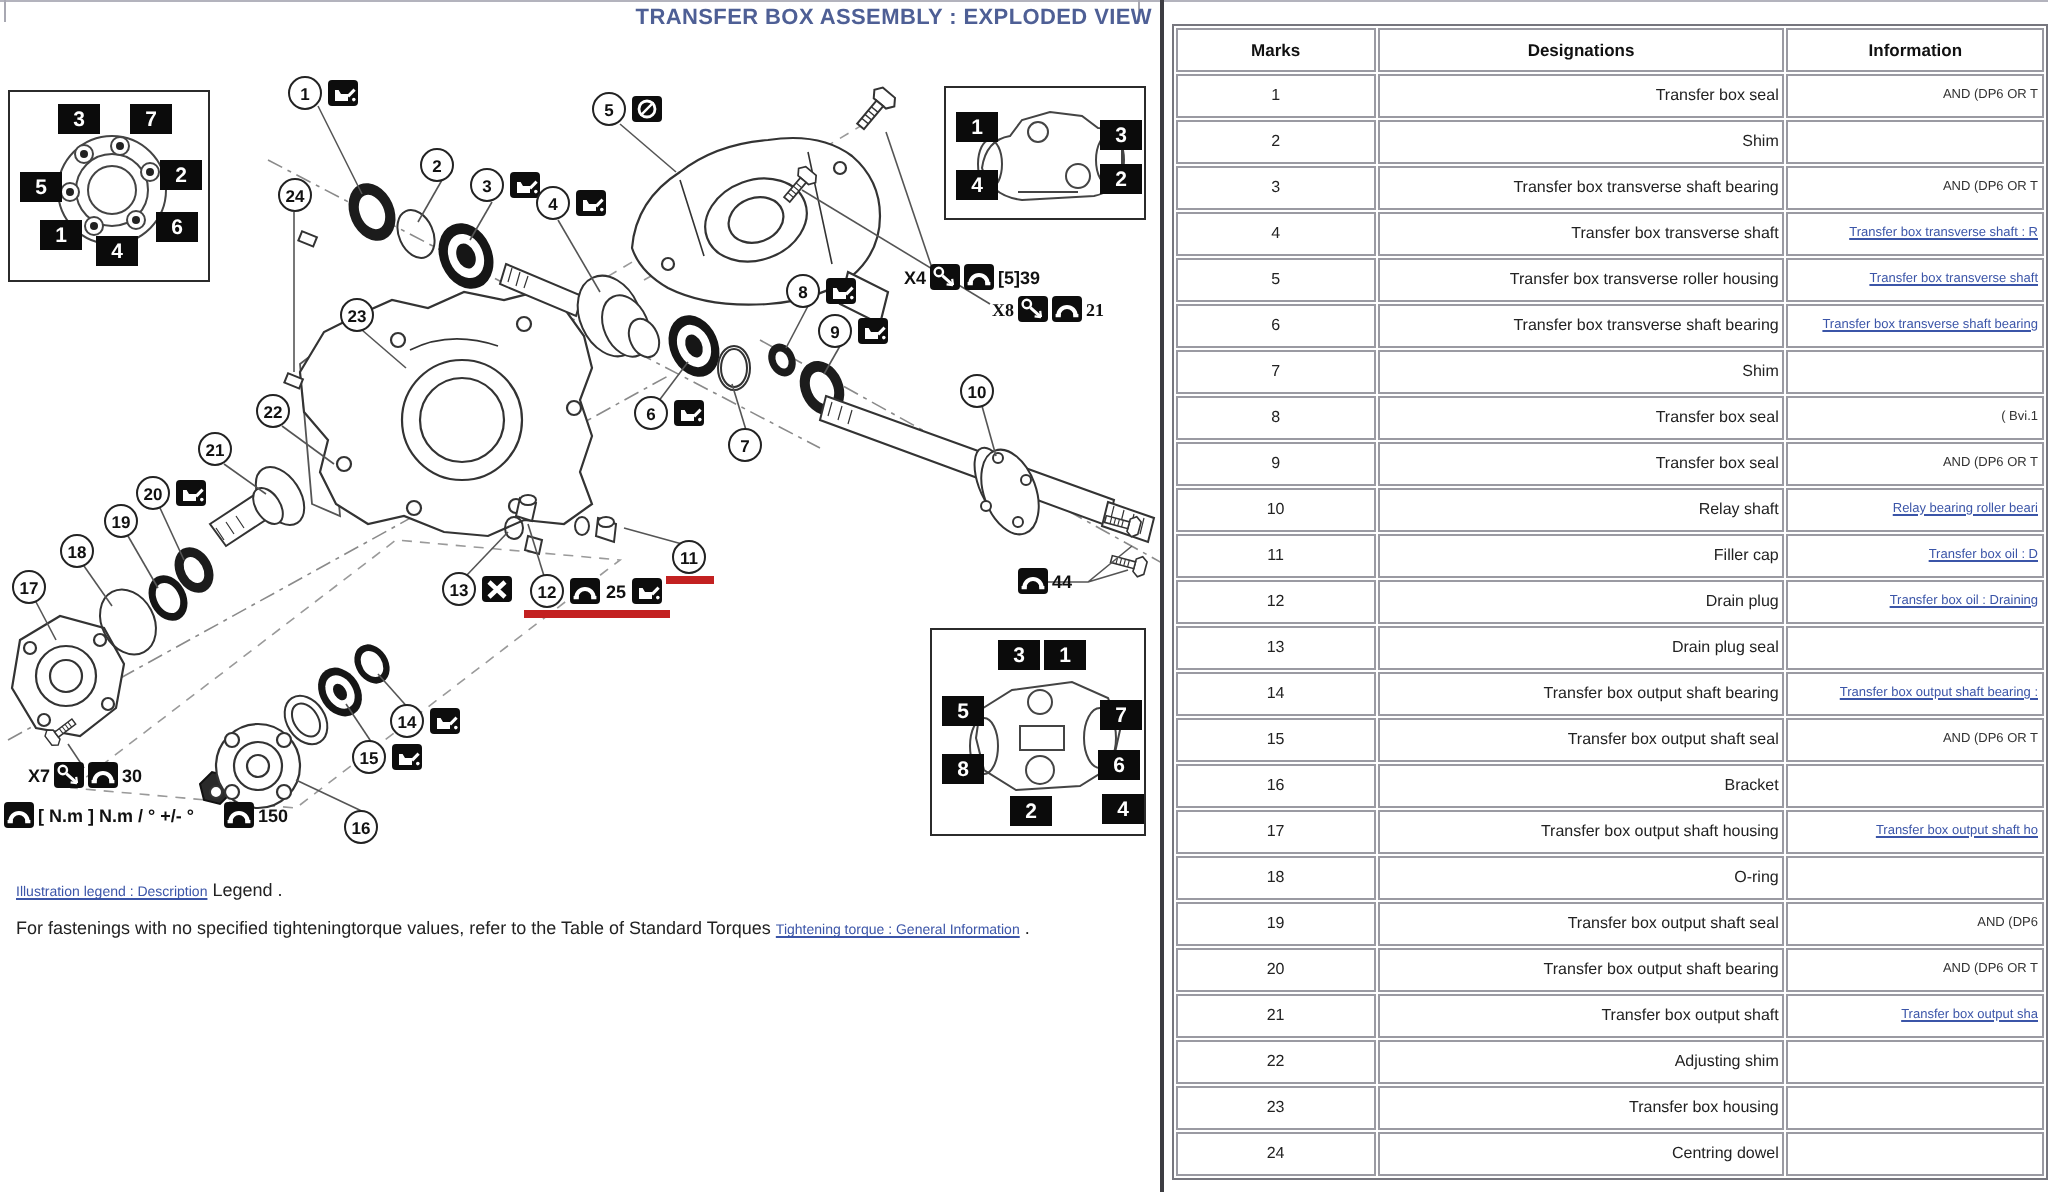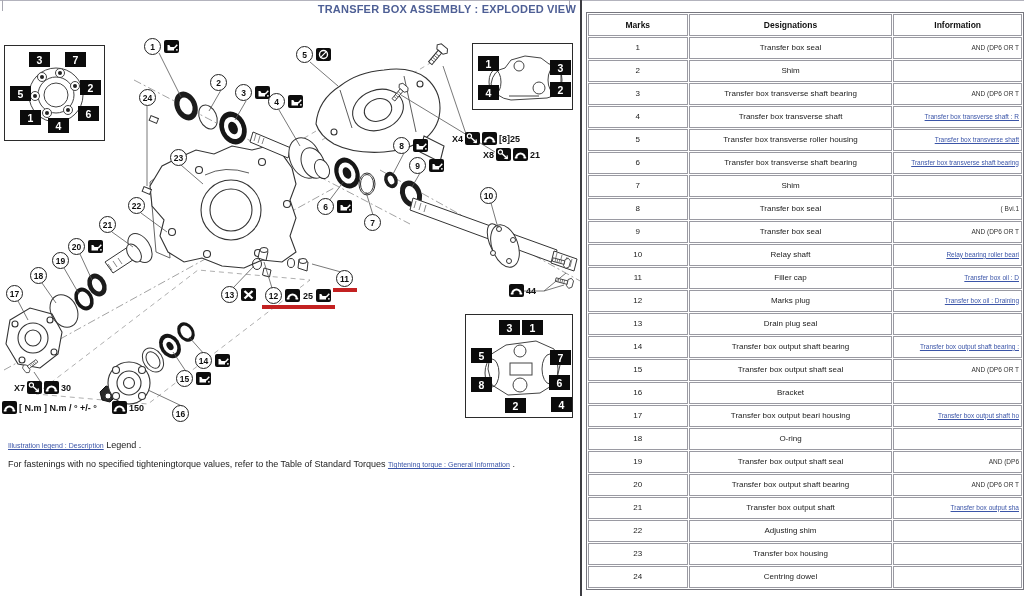--- a/index.html
+++ b/index.html
@@ -29,21 +29,21 @@
   
   #parts-table{position:absolute;left:586px;top:12px;border-collapse:separate;border-spacing:1px;
       border:1px solid #76767e;background:#fff;table-layout:fixed;}
   #parts-table th,#parts-table td{border:1px solid #9a9aa2;background:#fff;height:20px;
       padding:0 2px;overflow:visible;box-sizing:content-box;line-height:1;}
   #parts-table th{font-size:8.5px;font-weight:bold;color:#111;text-align:center;}
   th.c-mark,td.c-mark{width:100px;}
   th.c-desig,td.c-desig{width:211px;}
   th.c-info,td.c-info{width:124px;}
   td.c-mark{text-align:center;font-size:8px;color:#222;}
-  td.c-desig{text-align:center;font-size:8px;color:#222;}
+  td.c-desig{text-align:right;font-size:8px;color:#222;}
   td.c-info{text-align:right;font-size:6.5px;color:#333;white-space:nowrap;padding-right:5px;}
   th.c-info{text-align:left;padding-left:74px;white-space:nowrap;}
   .info-link{color:#3b55a8;text-decoration:underline;cursor:pointer;}
   .info-plain{color:#333;}
   
   .footer-line{position:absolute;left:8px;font-size:9px;color:#222;white-space:nowrap;}
   .footer-line a{color:#3b55a8;text-decoration:underline;font-size:7px;cursor:pointer;}
 </style>
 </head>
 <body>
@@ -487,23 +487,23 @@
           <path d="M6.2 5.8L11.5 10.6" stroke="#fff" stroke-width="1.5"></path>
           <path d="M11.5 10.6l-3.2-.4M11.5 10.6l-.4-3.2" stroke="#fff" stroke-width="1.1"></path>
         </svg>
       </span>
       <span class="badge">
         <svg viewBox="0 0 15 13">
           <path d="M3.2 9.8A4.3 4.3 0 1 1 11.8 9.8" stroke="#fff" stroke-width="2.1" fill="none"></path>
           <path d="M1.8 9.8h2.6M10.6 9.8h2.6" stroke="#fff" stroke-width="1.6"></path>
         </svg>
       </span>
-      <span class="bval">[8]25</span>
-    </div>
-    <div class="flabel" style="left: 483px; top: 148px;">
+      <span class="bval">[5]39</span>
+    </div>
+    <div class="flabel" style="left: 496px; top: 148px; font-family: Liberation Serif, serif;">
       <span class="bval">X8</span>
       <span class="badge">
         <svg viewBox="0 0 15 13">
           <circle cx="4.4" cy="4" r="2.1" fill="none" stroke="#fff" stroke-width="1.2"></circle>
           <path d="M6.2 5.8L11.5 10.6" stroke="#fff" stroke-width="1.5"></path>
           <path d="M11.5 10.6l-3.2-.4M11.5 10.6l-.4-3.2" stroke="#fff" stroke-width="1.1"></path>
         </svg>
       </span>
       <span class="badge">
         <svg viewBox="0 0 15 13">
@@ -618,21 +618,21 @@
         <td class="c-desig">Relay shaft</td>
         <td class="c-info"><a class="info-link">Relay bearing roller beari</a></td>
       </tr>
       <tr>
         <td class="c-mark">11</td>
         <td class="c-desig">Filler cap</td>
         <td class="c-info"><a class="info-link">Transfer box oil : D</a></td>
       </tr>
       <tr>
         <td class="c-mark">12</td>
-        <td class="c-desig">Marks plug</td>
+        <td class="c-desig">Drain plug</td>
         <td class="c-info"><a class="info-link">Transfer box oil : Draining</a></td>
       </tr>
       <tr>
         <td class="c-mark">13</td>
         <td class="c-desig">Drain plug seal</td>
         <td class="c-info"></td>
       </tr>
       <tr>
         <td class="c-mark">14</td>
         <td class="c-desig">Transfer box output shaft bearing</td>
@@ -643,21 +643,21 @@
         <td class="c-desig">Transfer box output shaft seal</td>
         <td class="c-info"><span class="info-plain">AND (DP6 OR T</span></td>
       </tr>
       <tr>
         <td class="c-mark">16</td>
         <td class="c-desig">Bracket</td>
         <td class="c-info"></td>
       </tr>
       <tr>
         <td class="c-mark">17</td>
-        <td class="c-desig">Transfer box output beari housing</td>
+        <td class="c-desig">Transfer box output shaft housing</td>
         <td class="c-info"><a class="info-link">Transfer box output shaft ho</a></td>
       </tr>
       <tr>
         <td class="c-mark">18</td>
         <td class="c-desig">O-ring</td>
         <td class="c-info"></td>
       </tr>
       <tr>
         <td class="c-mark">19</td>
         <td class="c-desig">Transfer box output shaft seal</td>

